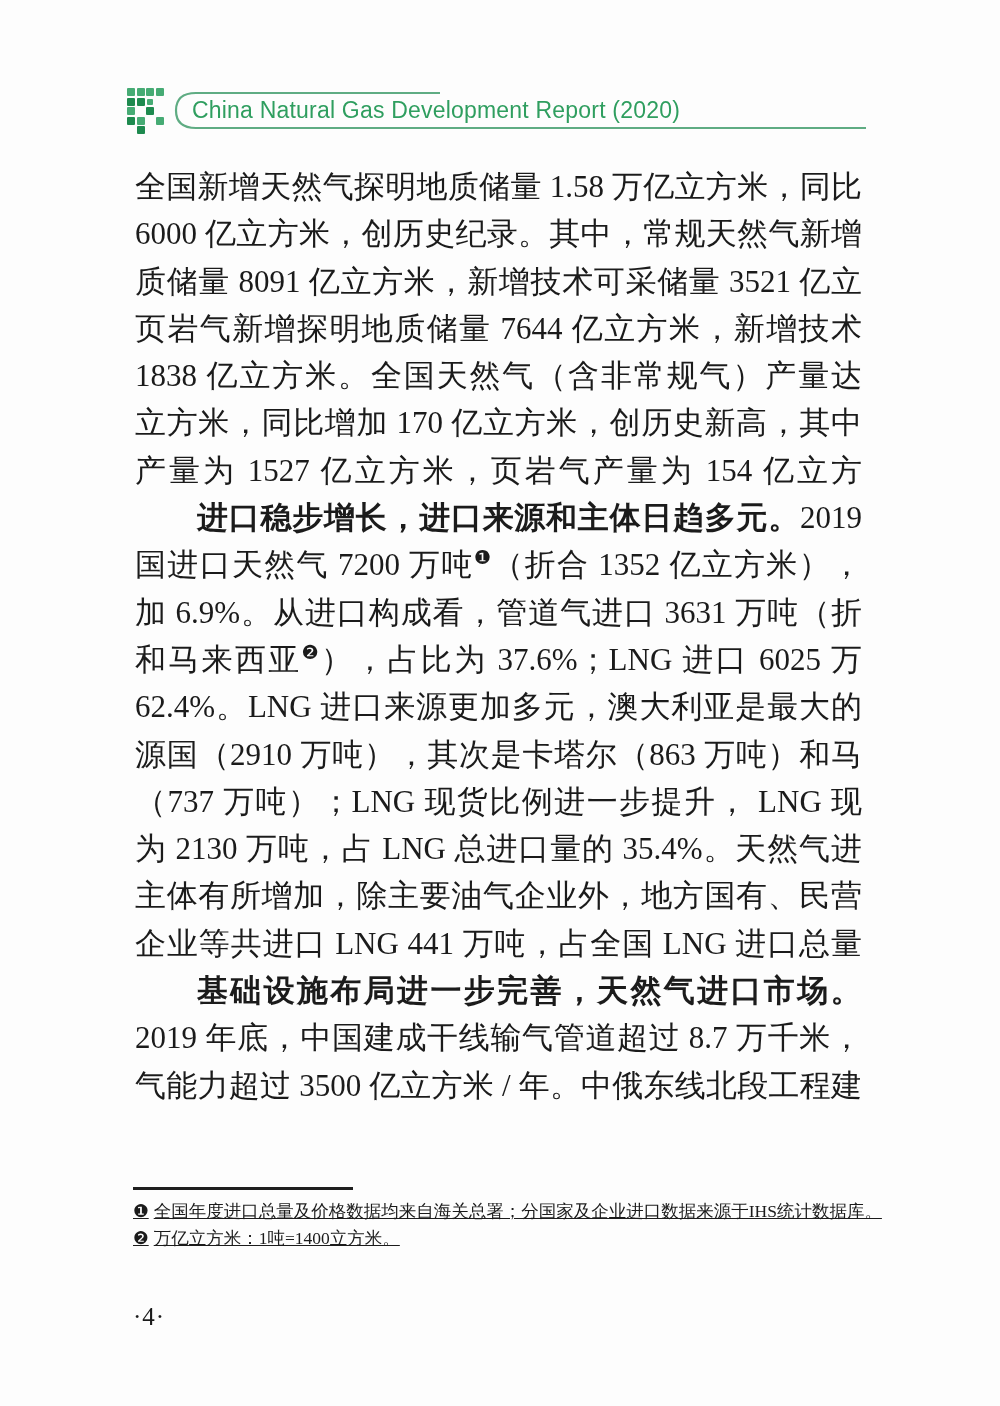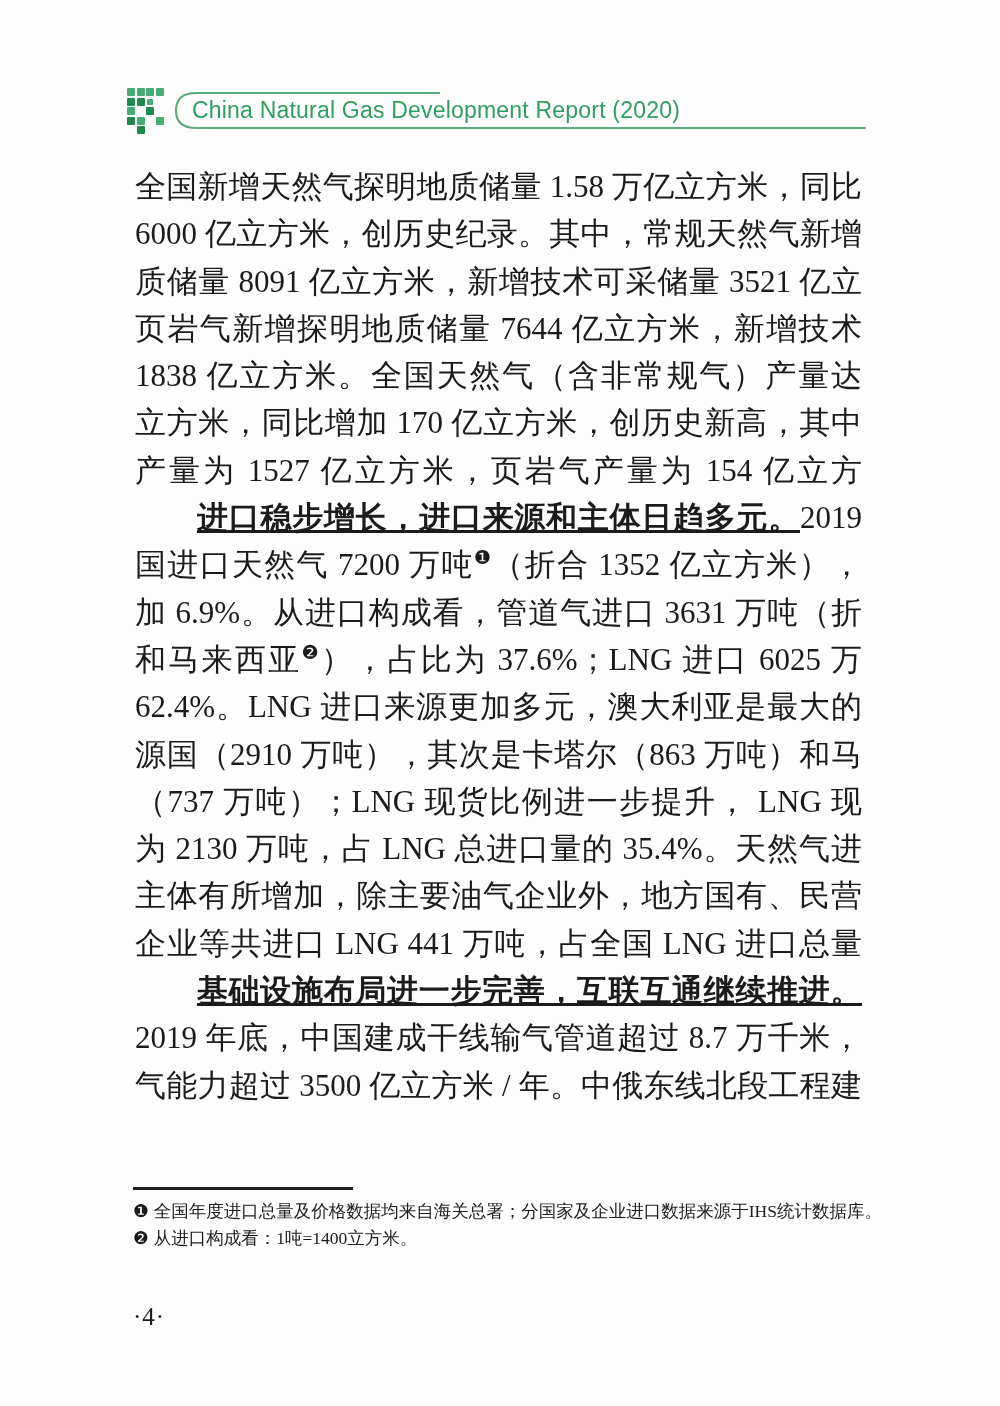--- a/index.html
+++ b/index.html
@@ -34,34 +34,33 @@
     height:47.3px;white-space:nowrap;
     text-align:justify;text-align-last:justify;text-justify:inter-character;
     white-space:normal;overflow:hidden;
   }
   .line.no-just{text-align-last:left;}
   .line.indent{text-indent:2em;}
   .seg-bold{
     font-weight:bold;
     font-family:"Liberation Sans","DejaVu Sans",sans-serif;
     letter-spacing:0.5px;
-    text-decoration:underline;
   }
   .seg-sup{
     font-size:0.62em;vertical-align:super;line-height:0;
     font-family:"DejaVu Sans",sans-serif;
   }
 
   
   .fn-sep{position:absolute;left:133px;top:1187px;width:220px;height:3px;background:#1f1f1f;}
   .footnotes{
     position:absolute;left:133px;top:1198px;width:740px;
     font-size:17.5px;line-height:27px;
   }
-  .footnote-item{white-space:nowrap;}
+  .footnote-item{white-space:nowrap;text-decoration:underline;}
   .fn-marker{font-family:"DejaVu Sans",sans-serif;margin-right:5px;}
   .page-number{
     position:absolute;left:133px;top:1303px;
     font-size:25px;letter-spacing:1px;
   }
 </style>
 </head>
 <body>
 
 <div class="page">
@@ -111,31 +110,31 @@
       <div class="line indent"><span class="seg-bold">进口稳步增长，进口来源和主体日趋多元。</span><span>2019 年，中</span></div>
       <div class="line"><span>国进口天然气 7200 万吨</span><span class="seg-sup">❶</span><span>（折合 1352 亿立方米），同比增</span></div>
       <div class="line"><span>加 6.9%。从进口构成看，管道气进口 3631 万吨（折合 508</span></div>
       <div class="line"><span>和马来西亚</span><span class="seg-sup">❷</span><span>），占比为 37.6%；LNG 进口 6025 万吨，占比为</span></div>
       <div class="line"><span>62.4%。LNG 进口来源更加多元，澳大利亚是最大的进口来</span></div>
       <div class="line"><span>源国（2910 万吨），其次是卡塔尔（863 万吨）和马来西亚</span></div>
       <div class="line"><span>（737 万吨）；LNG 现货比例进一步提升， LNG 现货进口量</span></div>
       <div class="line"><span>为 2130 万吨，占 LNG 总进口量的 35.4%。天然气进口市场</span></div>
       <div class="line"><span>主体有所增加，除主要油气企业外，地方国有、民营和港资</span></div>
       <div class="line"><span>企业等共进口 LNG 441 万吨，占全国 LNG 进口总量的 7.3%。</span></div>
-      <div class="line indent"><span class="seg-bold">基础设施布局进一步完善，互联互通继续推进。</span></div>
+      <div class="line indent"><span class="seg-bold">基础设施布局进一步完善，天然气进口市场。</span></div>
       <div class="line"><span>2019 年底，中国建成干线输气管道超过 8.7 万千米，一次输</span></div>
       <div class="line"><span>气能力超过 3500 亿立方米 / 年。中俄东线北段工程建成投产，</span></div>
     </div>
 
   <div class="fn-sep"></div>
 
   <div class="footnotes">
     <div class="footnote-item">
       <span class="fn-marker">❶</span><span>全国年度进口总量及价格数据均来自海关总署；分国家及企业进口数据来源于IHS统计数据库。</span>
     </div>
     <div class="footnote-item">
-      <span class="fn-marker">❷</span><span>从进口构成看：1吨=1400立方米。</span>
+      <span class="fn-marker">❷</span><span>万亿立方米：1吨=1400立方米。</span>
     </div>
   </div>
 
   <div class="page-number">·4·</div>
 
 </div>
 
 </body></html>

